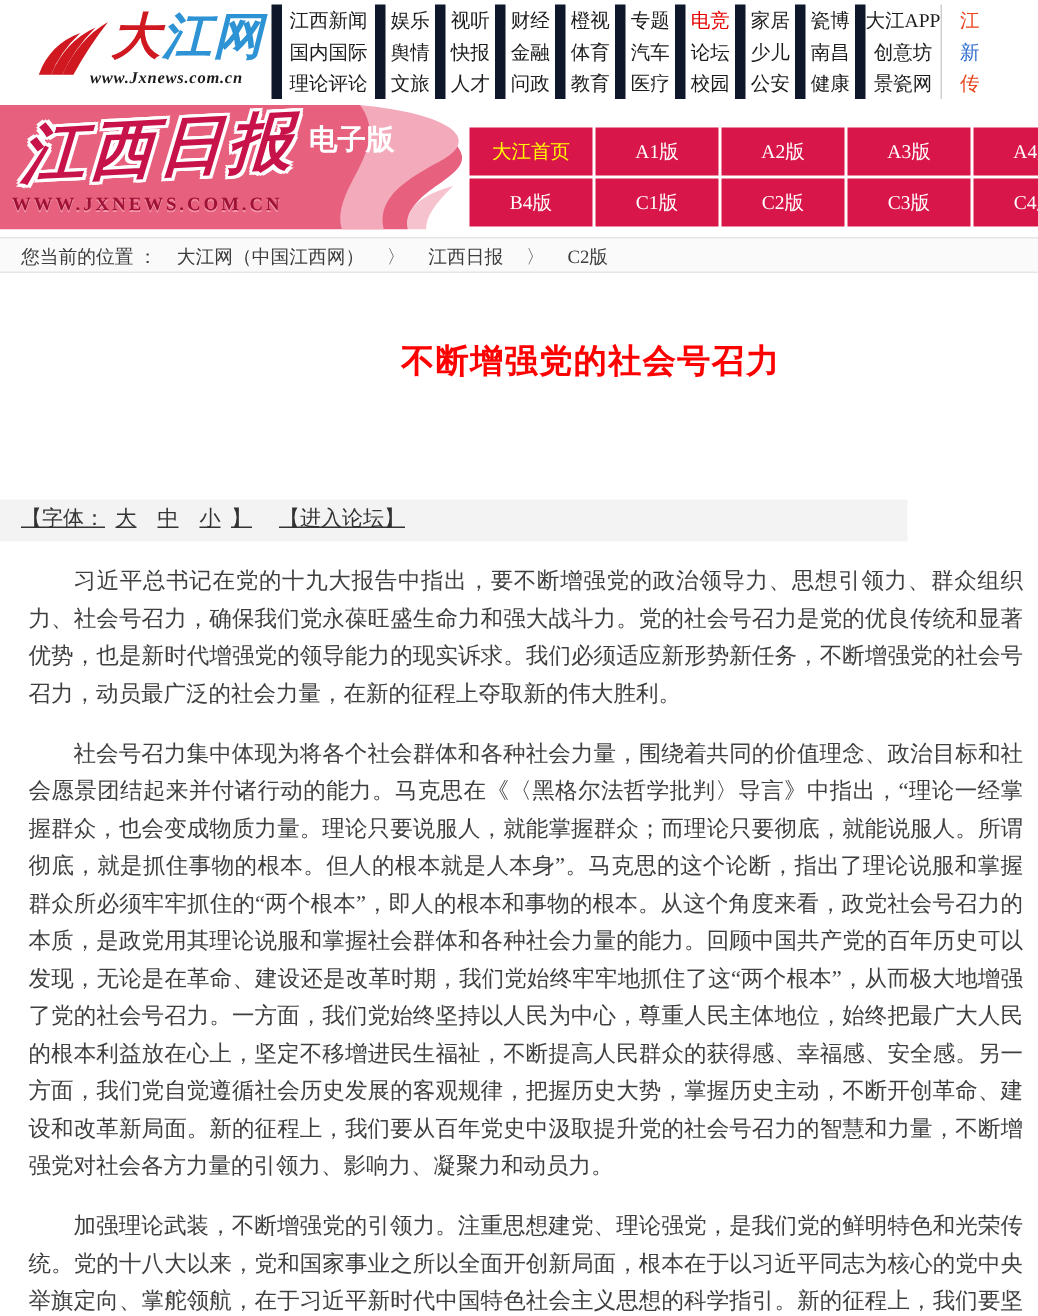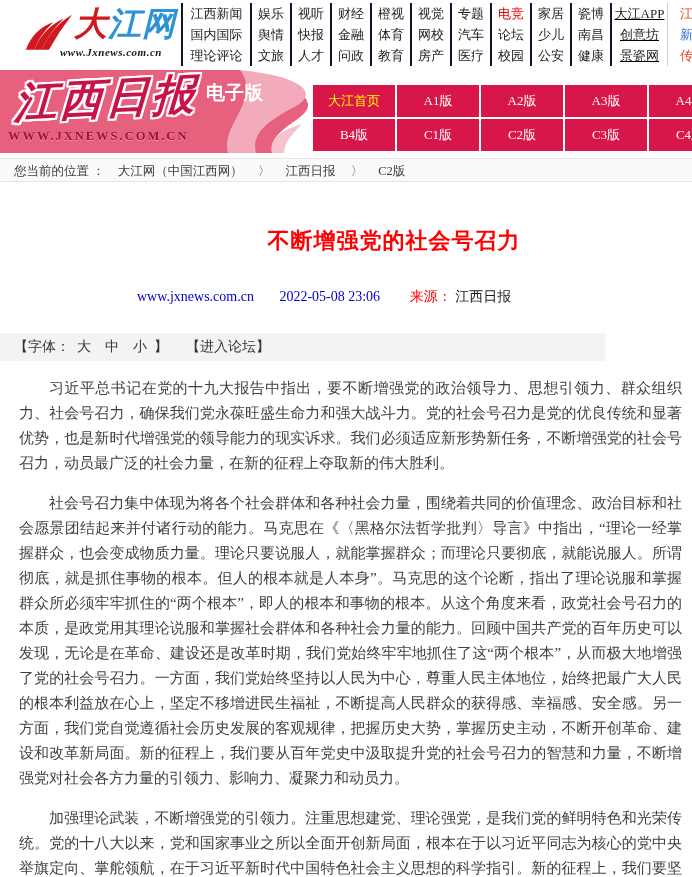--- a/index.html
+++ b/index.html
@@ -13,23 +13,23 @@
   .logo{position:absolute;left:8px;top:6px;width:156px;height:58px;display:block;}
   .logo svg{position:absolute;left:0;top:8px;}
   .brand{position:absolute;left:50px;top:-4px;font-weight:bold;font-size:33px;
          letter-spacing:1px;font-style:italic;white-space:nowrap;}
   .b-red{color:#cf1820;}
   .b-blue{color:#2e93d4;}
   .domain{position:absolute;left:36px;top:40px;font-size:11px;font-weight:bold;
           font-style:italic;color:#1b1b1b;letter-spacing:0.5px;}
   .nav{position:absolute;left:165px;top:3px;display:flex;}
   .ncol{display:flex;flex-direction:column;align-items:center;
-        border-left:2px solid #0f172a;width:40px;box-sizing:border-box;}
+        border-left:7px solid #0f172a;width:40px;box-sizing:border-box;}
   .ncol.w4{width:69px;}
-  .ncol.app{width:57px;text-decoration:underline;}
+  .ncol.app{width:57px;}
   .ncol.partial{width:38px;border-left:1px solid #cfcfcf;}
   .nlink{height:21px;line-height:21px;font-size:13px;color:#1c1c1c;white-space:nowrap;}
   .nlink.hot{color:#e60000;}
   .nlink.c-red{color:#e8441c;}
   .nlink.c-blue{color:#2f6bd0;}
 
   
   .banner{position:absolute;top:70px;left:0;width:692px;height:83px;background:#fff;}
   .wave{position:absolute;left:0;top:0;}
   .masthead{position:absolute;left:14px;top:0px;display:block;white-space:nowrap;}
@@ -61,21 +61,21 @@
          font-size:22px;font-weight:bold;color:#fe0000;letter-spacing:1px;padding-left:48px;}
   .meta{position:absolute;top:288px;left:137px;font-size:14px;white-space:nowrap;}
   .m-site,.m-date{color:#0000cc;}
   .m-date{margin-left:22px;}
   .m-srclabel{color:#fe0000;margin-left:26px;}
   .m-src{color:#1c1c1c;}
 
   
   .toolbar{position:absolute;top:333px;left:0;width:605px;height:28px;line-height:28px;
            background:#f3f3f3;font-size:14px;color:#333;padding-left:14px;
-           box-sizing:border-box;white-space:nowrap;}
+           box-sizing:border-box;white-space:nowrap;text-decoration:underline;}
   .tb-size{margin:0 7px;color:#333;}
   .tb-forum{margin-left:18px;color:#333;}
 
   
   .article{position:absolute;top:361px;left:0;width:692px;box-sizing:border-box;
            padding:0 10px 0 19px;}
   .article p{margin:15px 0 0 0;font-size:15px;line-height:25px;color:#3f3f3f;
              text-indent:2em;text-align:justify;}
 </style>
 </head>
@@ -112,25 +112,20 @@
       </div>
       <div class="ncol">
         <a class="nlink">财经</a>
         <a class="nlink">金融</a>
         <a class="nlink">问政</a>
       </div>
       <div class="ncol">
         <a class="nlink">橙视</a>
         <a class="nlink">体育</a>
         <a class="nlink">教育</a>
-      </div>
-      <div class="ncol">
-        <a class="nlink">视觉</a>
-        <a class="nlink">网校</a>
-        <a class="nlink">房产</a>
       </div>
       <div class="ncol">
         <a class="nlink">专题</a>
         <a class="nlink">汽车</a>
         <a class="nlink">医疗</a>
       </div>
       <div class="ncol">
         <a class="nlink hot">电竞</a>
         <a class="nlink">论坛</a>
         <a class="nlink">校园</a>
@@ -188,26 +183,20 @@
     <span class="pre">您当前的位置 ：</span>
     <a>大江网（中国江西网）</a>
     <span class="sep">〉</span>
     <a>江西日报</a>
     <span class="sep">〉</span>
     <a>C2版</a>
   </div>
 
   <h1 class="title">不断增强党的社会号召力</h1>
 
-  <div class="meta">
-    <span class="m-site">www.jxnews.com.cn</span>
-    <span class="m-date">2022-05-08 23:06</span>
-    <span class="m-srclabel">来源：</span>
-    <span class="m-src">江西日报</span>
-  </div>
 
   <div class="toolbar">
     <span>【字体：</span><a class="tb-size">大</a><a class="tb-size">中</a><a class="tb-size">小</a><span>】</span><a class="tb-forum">【进入论坛】</a>
   </div>
 
   <div class="article">
     <p>习近平总书记在党的十九大报告中指出，要不断增强党的政治领导力、思想引领力、群众组织力、社会号召力，确保我们党永葆旺盛生命力和强大战斗力。党的社会号召力是党的优良传统和显著优势，也是新时代增强党的领导能力的现实诉求。我们必须适应新形势新任务，不断增强党的社会号召力，动员最广泛的社会力量，在新的征程上夺取新的伟大胜利。</p>
     <p>社会号召力集中体现为将各个社会群体和各种社会力量，围绕着共同的价值理念、政治目标和社会愿景团结起来并付诸行动的能力。马克思在《〈黑格尔法哲学批判〉导言》中指出，“理论一经掌握群众，也会变成物质力量。理论只要说服人，就能掌握群众；而理论只要彻底，就能说服人。所谓彻底，就是抓住事物的根本。但人的根本就是人本身”。马克思的这个论断，指出了理论说服和掌握群众所必须牢牢抓住的“两个根本”，即人的根本和事物的根本。从这个角度来看，政党社会号召力的本质，是政党用其理论说服和掌握社会群体和各种社会力量的能力。回顾中国共产党的百年历史可以发现，无论是在革命、建设还是改革时期，我们党始终牢牢地抓住了这“两个根本”，从而极大地增强了党的社会号召力。一方面，我们党始终坚持以人民为中心，尊重人民主体地位，始终把最广大人民的根本利益放在心上，坚定不移增进民生福祉，不断提高人民群众的获得感、幸福感、安全感。另一方面，我们党自觉遵循社会历史发展的客观规律，把握历史大势，掌握历史主动，不断开创革命、建设和改革新局面。新的征程上，我们要从百年党史中汲取提升党的社会号召力的智慧和力量，不断增强党对社会各方力量的引领力、影响力、凝聚力和动员力。</p>
     <p>加强理论武装，不断增强党的引领力。注重思想建党、理论强党，是我们党的鲜明特色和光荣传统。党的十八大以来，党和国家事业之所以全面开创新局面，根本在于以习近平同志为核心的党中央举旗定向、掌舵领航，在于习近平新时代中国特色社会主义思想的科学指引。新的征程上，我们要坚持用马克思主义中国化最新成果武装头脑、指导实践、推动工作，特别是要在学懂弄通做实习近平新时代中国特色社会主义思想上下功夫，推动理论学习往深里走、往实里走、往心里走，实现学思用贯通、知信行统一，不断增强信心和底气，从而凝聚起勠力复兴的磅礴力量。</p>
 

